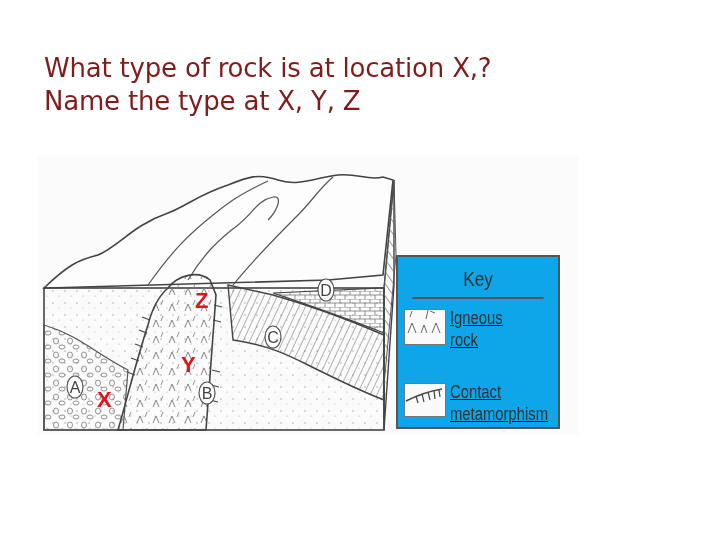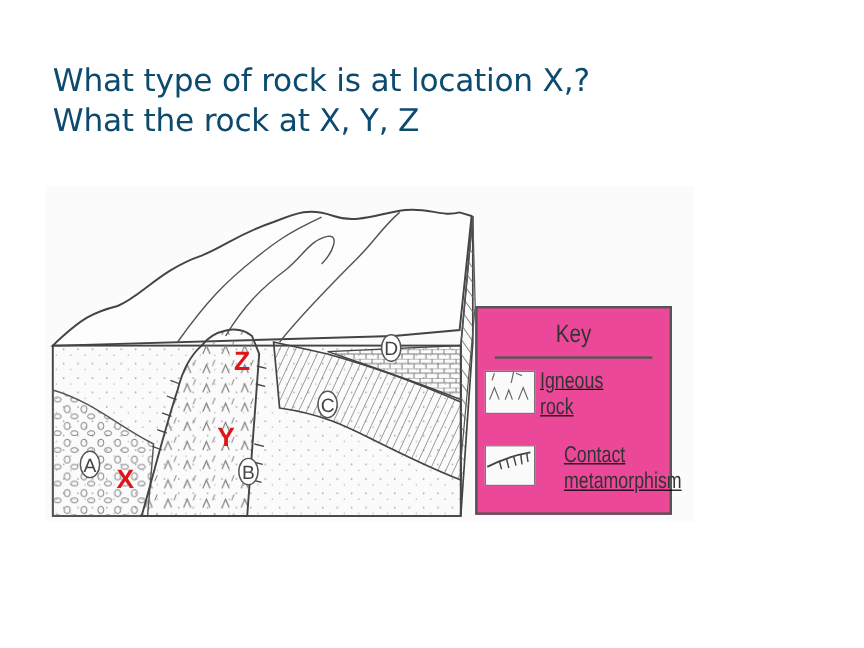--- a/index.html
+++ b/index.html
@@ -3,59 +3,59 @@
   <meta charset="utf-8">
   <style>
     html, body { margin: 0; padding: 0; }
     body {
       width: 720px; height: 540px; background: #ffffff; position: relative; overflow: hidden;
       font-family: "Liberation Sans", "DejaVu Sans", sans-serif;
     }
     .slide-title {
       position: absolute; left: 44px; top: 52px; width: 640px;
       font-family: "DejaVu Sans", "Liberation Sans", sans-serif;
-      font-size: 26px; line-height: 33px; color: #0c4a6e; letter-spacing: -0.2px;
+      font-size: 26px; line-height: 33px; color: #7f1d1d; letter-spacing: -0.2px;
     }
     .slide-title div { white-space: nowrap; }
     .figure {
       position: absolute; left: 38px; top: 155px; width: 540px; height: 280px;
       background: #fbfbfb;
     }
     .figure svg { position: absolute; left: 0; top: 0; }
     .key-box {
       position: absolute; left: 358px; top: 100px; width: 164px; height: 174px;
-      border: 2px solid #555; background: #ec4899; box-sizing: border-box;
+      border: 2px solid #555; background: #0ea5e9; box-sizing: border-box;
     }
     .key-title {
       height: 40px; border-bottom: 2px solid #555; text-align: center;
       font-family: "Liberation Sans", sans-serif; font-size: 21px; line-height: 44px; color: #333;
       transform: scaleX(0.82);
     }
     .key-row { position: absolute; left: 6px; display: flex; align-items: flex-start; text-decoration: underline; }
     .key-row.r1 { top: 50px; }
-    .key-row.r2 { top: 112px; gap: 20px; }
+    .key-row.r2 { top: 124px; }
     .key-swatch {
       width: 42px; height: 36px; border: 1.5px solid #777; box-sizing: border-box; background: #fafafa;
       margin-right: 4px; margin-top: 2px;
     }
     .key-label {
       font-family: "Liberation Sans", sans-serif; font-size: 19px; line-height: 22px; color: #333;
       transform-origin: left top; transform: scaleX(0.78); white-space: nowrap;
     }
     .marker {
       position: absolute; color: #e0141a; font-family: "Liberation Sans", sans-serif;
       font-weight: bold; font-size: 22px; line-height: 22px;
     }
   </style>
 </head>
 <body>
 
 <div class="slide-title">
   <div>What type of rock is at location X,?</div>
-  <div>What the rock at X, Y, Z</div>
+  <div>Name the type at X, Y, Z</div>
 </div>
 
 <div class="figure">
   <svg width="540" height="280" viewBox="0 0 540 280">
     <defs>
       <pattern id="hatchC" width="6" height="6" patternUnits="userSpaceOnUse" patternTransform="rotate(25)">
         <line x1="0" y1="0" x2="0" y2="6" stroke="#666" stroke-width="1"></line>
       </pattern>
       <pattern id="hatchSide" width="7" height="7" patternUnits="userSpaceOnUse" patternTransform="rotate(-35)">
         <line x1="0" y1="0" x2="0" y2="7" stroke="#777" stroke-width="0.9"></line>

